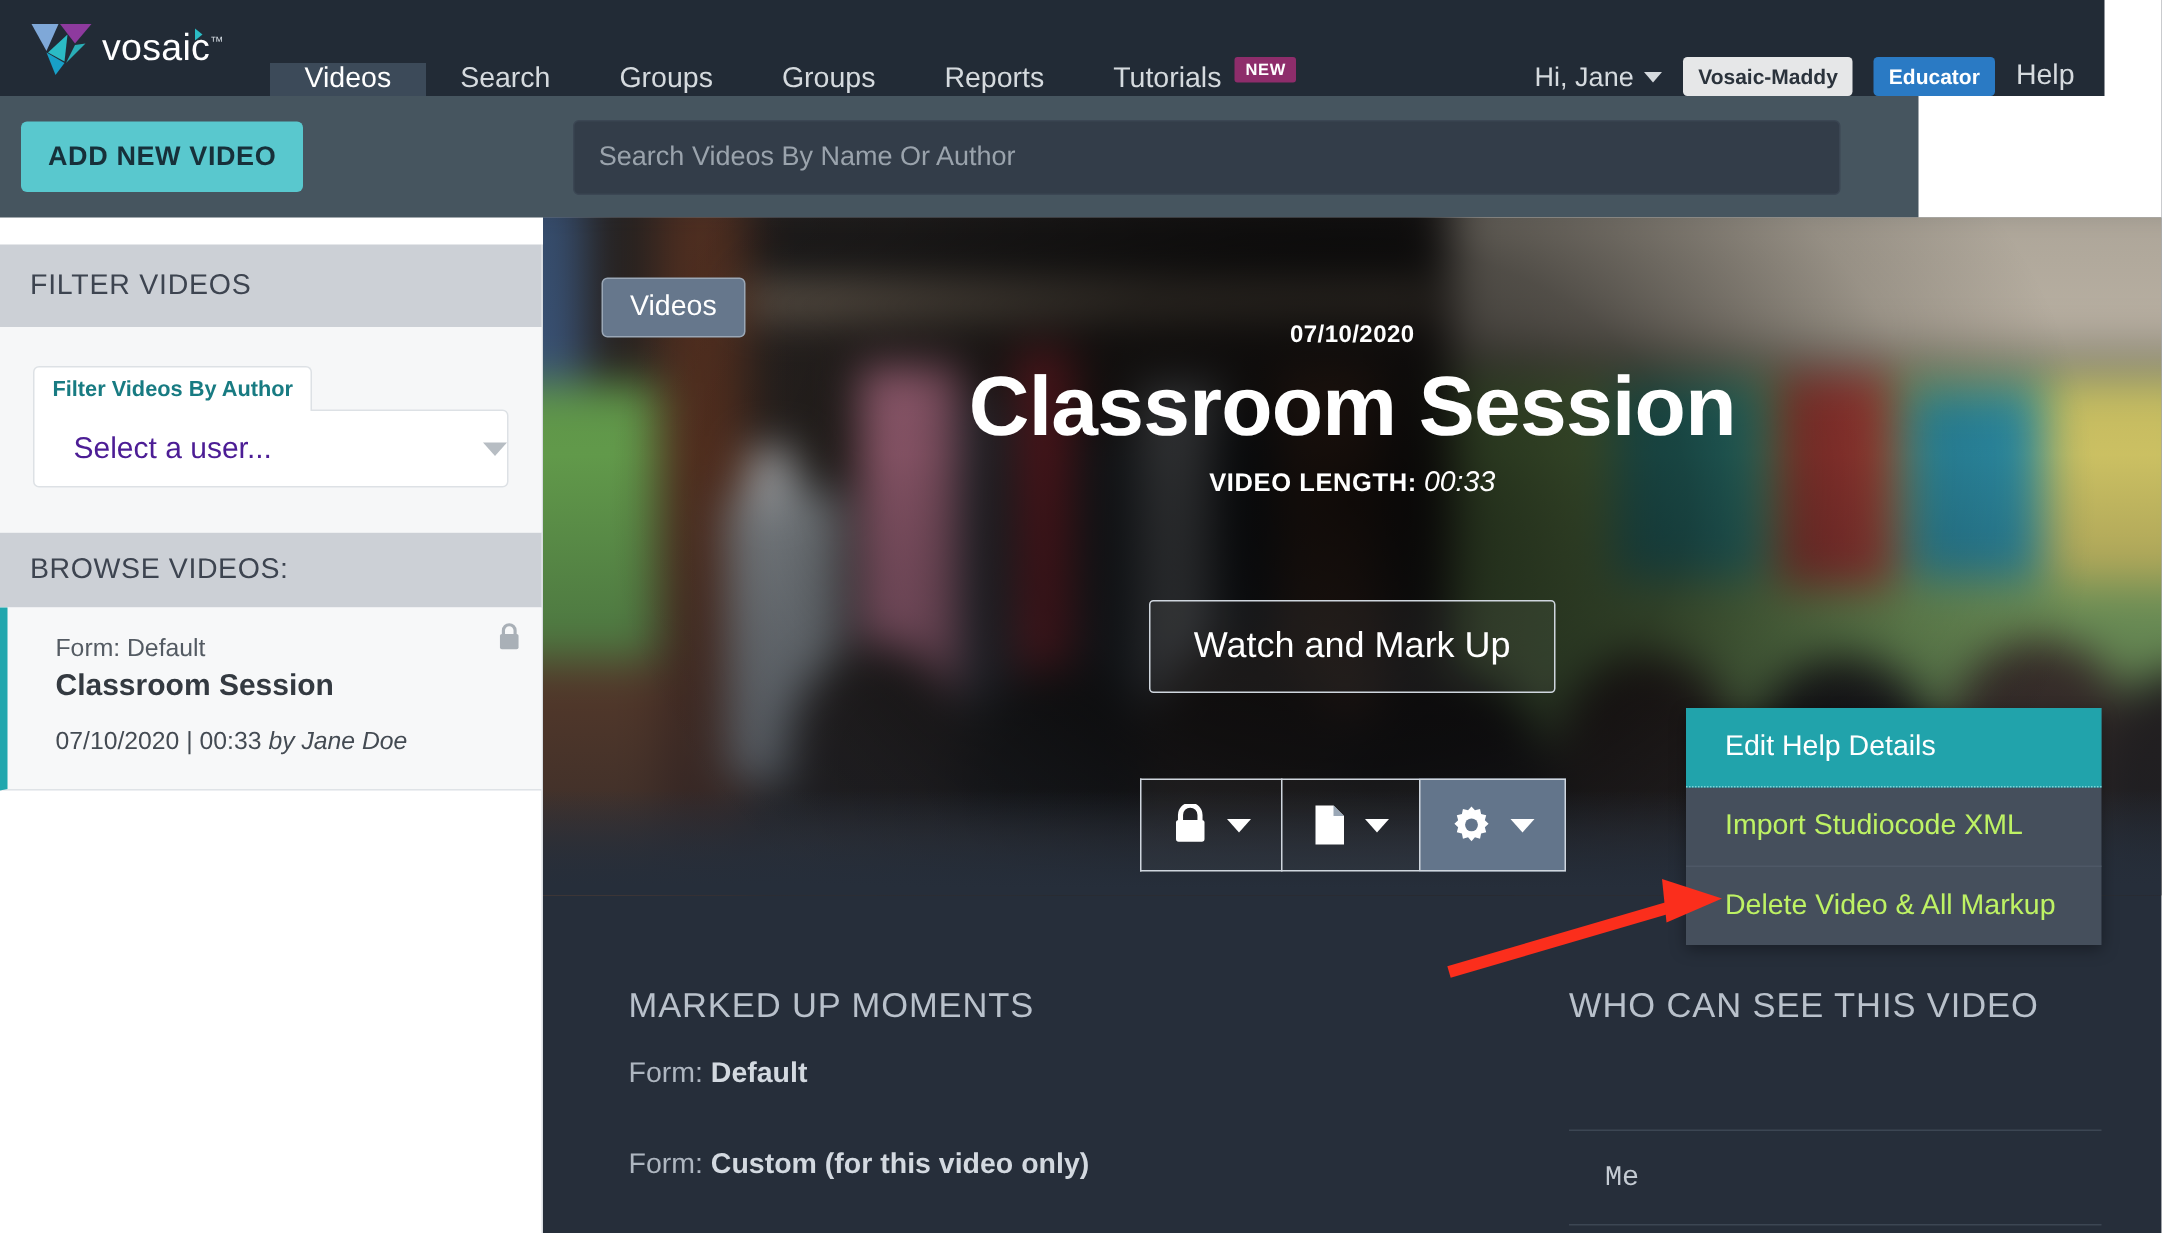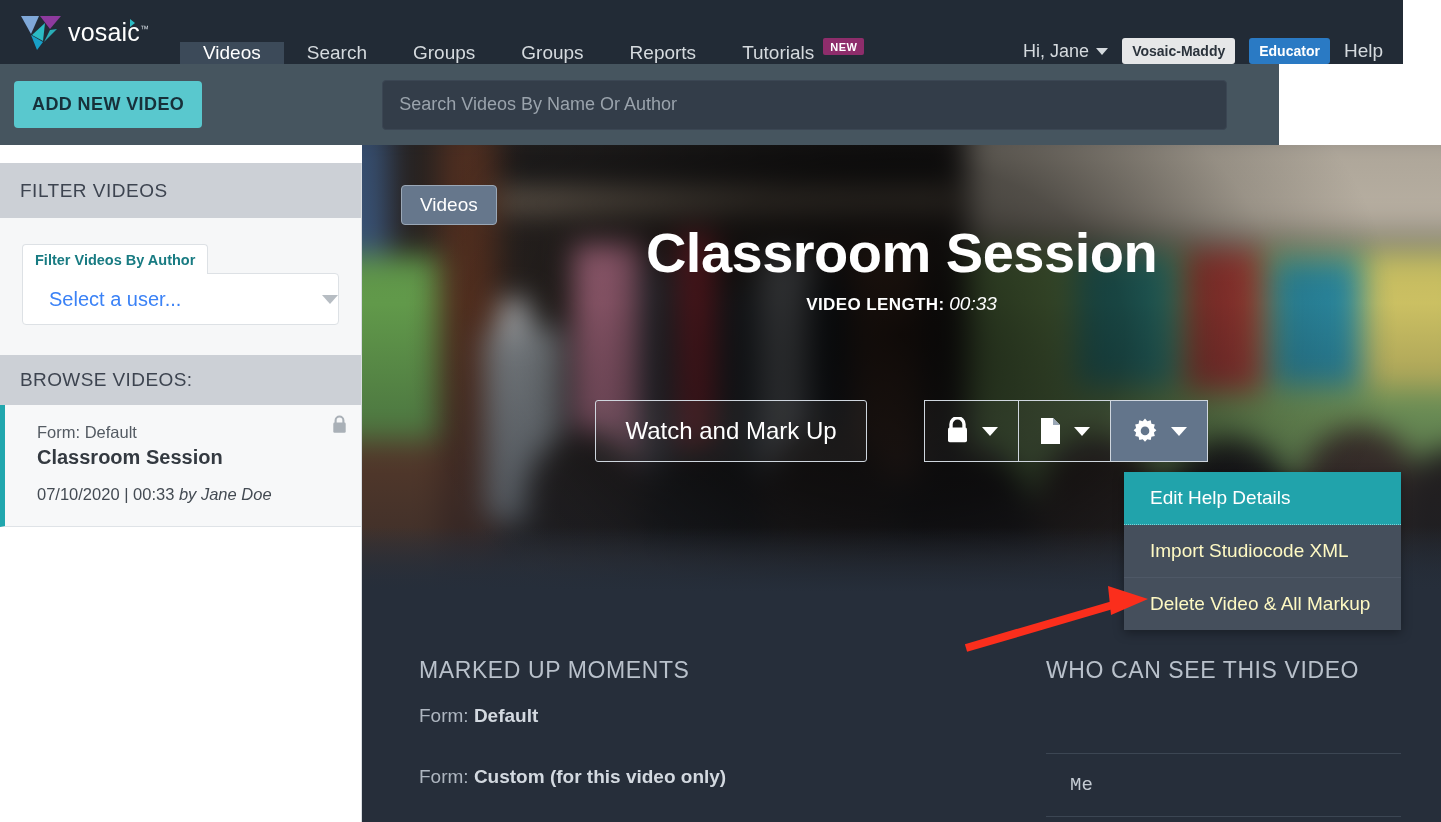--- a/index.html
+++ b/index.html
@@ -94,21 +94,21 @@
   .side-filter { background: #f6f7f8; padding: 26px 22px 30px 22px; position: relative; }
   .filter-tab {
     display: inline-block; background: #ffffff; border: 1px solid #dde1e5;
     border-bottom: none; border-radius: 4px 4px 0 0;
     color: #187b82; font-size: 14.5px; font-weight: bold;
     padding: 7px 12px 6px; position: relative; z-index: 2; margin-left: 0;
   }
   .filter-select {
     margin-top: -1px; background: #ffffff; border: 1px solid #dde1e5; border-radius: 0 4px 4px 4px;
     height: 52px; display: flex; align-items: center; justify-content: space-between;
-    padding: 0 0 0 26px; color: #3b82f6; font-size: 20px;
+    padding: 0 0 0 26px; color: #4c1d95; font-size: 20px;
   }
   .sel-caret { width:0;height:0;border-left:8px solid transparent;border-right:8px solid transparent;border-top:9px solid #b7bdc3; }
   .side-head2 {
     height: 50px; background: #ccd0d6; color: #3d4450;
     font-size: 19px; letter-spacing: .4px; display: flex; align-items: center;
     padding-left: 20px;
   }
   .video-card {
     position: relative; background: #f7f8f9; border-left: 5px solid #21a7ae;
     border-bottom: 1px solid #dfe3e7; padding: 18px 20px 22px 32px; cursor: pointer;
@@ -147,21 +147,21 @@
   .hero-title {
     color: #ffffff; font-size: 56px; font-weight: bold; letter-spacing: -.5px;
     margin-top: 8px; line-height: 1.08;
   }
   .hero-len { color: #ffffff; font-size: 17px; margin-top: 10px; }
   .hero-len b { font-weight: bold; letter-spacing: .4px; }
   .hero-len span { font-weight: 400; font-size: 19px; font-style: italic; }
 
   .hero-actions {
     position: absolute; left: 0; right: 0; top: 255px;
-    display: flex; align-items: center; justify-content: center; gap: 57px;
+    display: flex; align-items: center; justify-content: center; gap: 57px; flex-direction: column;
   }
   .btn-watch {
     border: 1px solid #cfd6de; background: rgba(255,255,255,.05); color: #ffffff;
     font-size: 24px; padding: 16px 29px; border-radius: 3px; cursor: pointer;
     font-family: "Liberation Sans", sans-serif;
   }
   .btn-group { display: flex; align-items: stretch; border-radius: 3px; }
   .gbtn {
     display: flex; align-items: center; gap: 12px;
     border: 1px solid #cfd6de; border-right: none; padding: 16px 20px;
@@ -169,21 +169,21 @@
   }
   .gbtn:last-child { border-right: 1px solid #cfd6de; }
   .gbtn.active { background: #63758b; }
   .gbtn .cd { width:0;height:0;border-left:8px solid transparent;border-right:8px solid transparent;border-top:9px solid #ffffff; }
 
   .dropdown {
     position: absolute; left: 762px; top: 327px; width: 277px;
     background: #454f5c; box-shadow: 0 3px 10px rgba(0,0,0,.35); z-index: 40;
   }
   .dd-item {
-    color: #fef9c3; font-size: 19px; padding: 15px 0 15px 26px; cursor: pointer;
+    color: #bef264; font-size: 19px; padding: 15px 0 15px 26px; cursor: pointer;
     border-bottom: 1px solid #4e5866;
   }
   .dd-item.sel { background: #21a3ab; color: #ffffff; border-bottom: 1px dotted #7fd2d7; }
   .dd-item:last-child { border-bottom: none; }
 
   
   .lower { position: absolute; left: 0; top: 450px; width: 1079px; height: 225px; display: flex; }
   .col-left { width: 660px; padding: 62px 0 0 57px; }
   .col-right { flex: 1; padding: 62px 40px 0 24px; }
   .sec-title { color: #b9c1cb; font-size: 23px; letter-spacing: .6px; }
@@ -321,20 +321,21 @@
 
         <rect x="180" y="395" width="560" height="30" fill="#6d4a33" opacity=".8"></rect>
         <rect x="830" y="400" width="160" height="34" fill="#cfc7ba" opacity=".6"></rect>
       </svg>
       <div class="hero-shade"></div>
       <div class="hero-fade"></div>
 
       <button class="btn-videos">Videos</button>
 
       <div class="hero-center">
+        <div class="hero-date">07/10/2020</div>
         <div class="hero-title">Classroom Session</div>
         <div class="hero-len">
           <b>VIDEO LENGTH:</b> <span>00:33</span>
         </div>
       </div>
 
       <div class="hero-actions">
         <button class="btn-watch">Watch and Mark Up</button>
         <div class="btn-group">
           <div class="gbtn">

